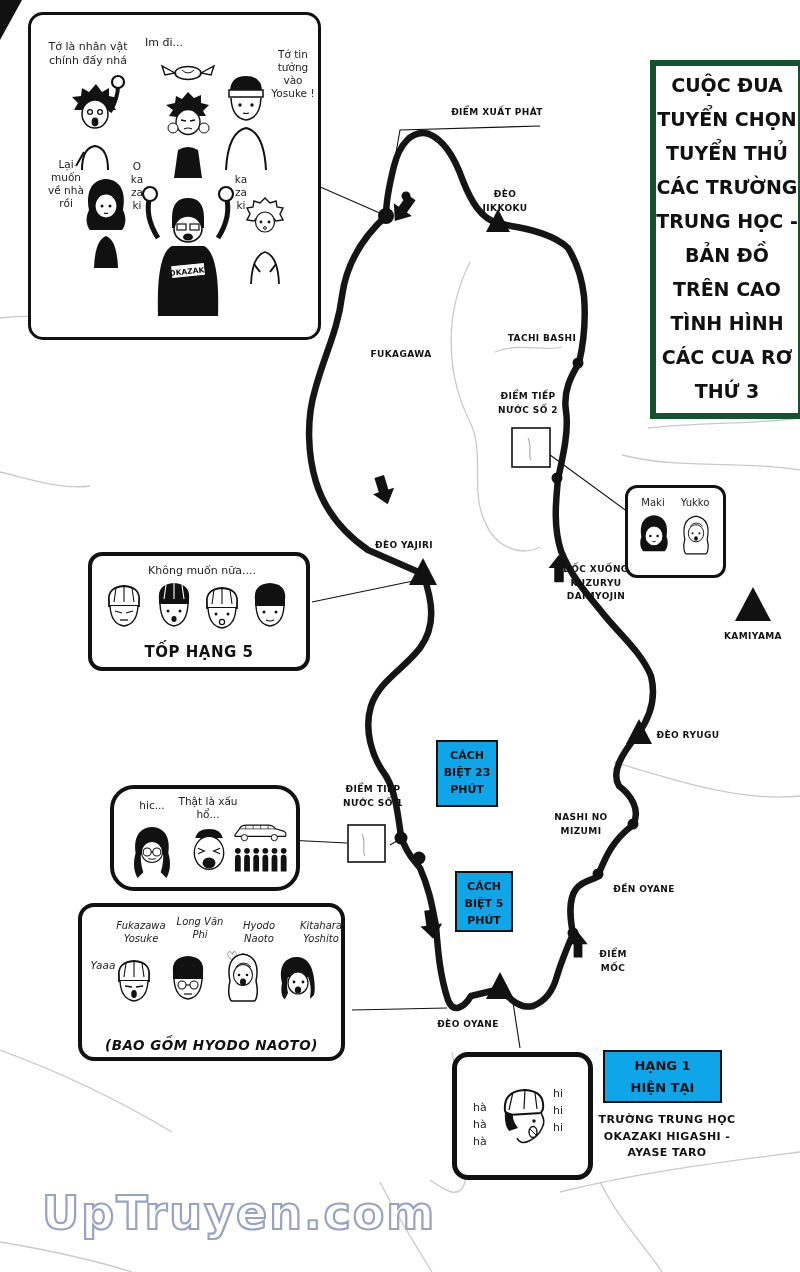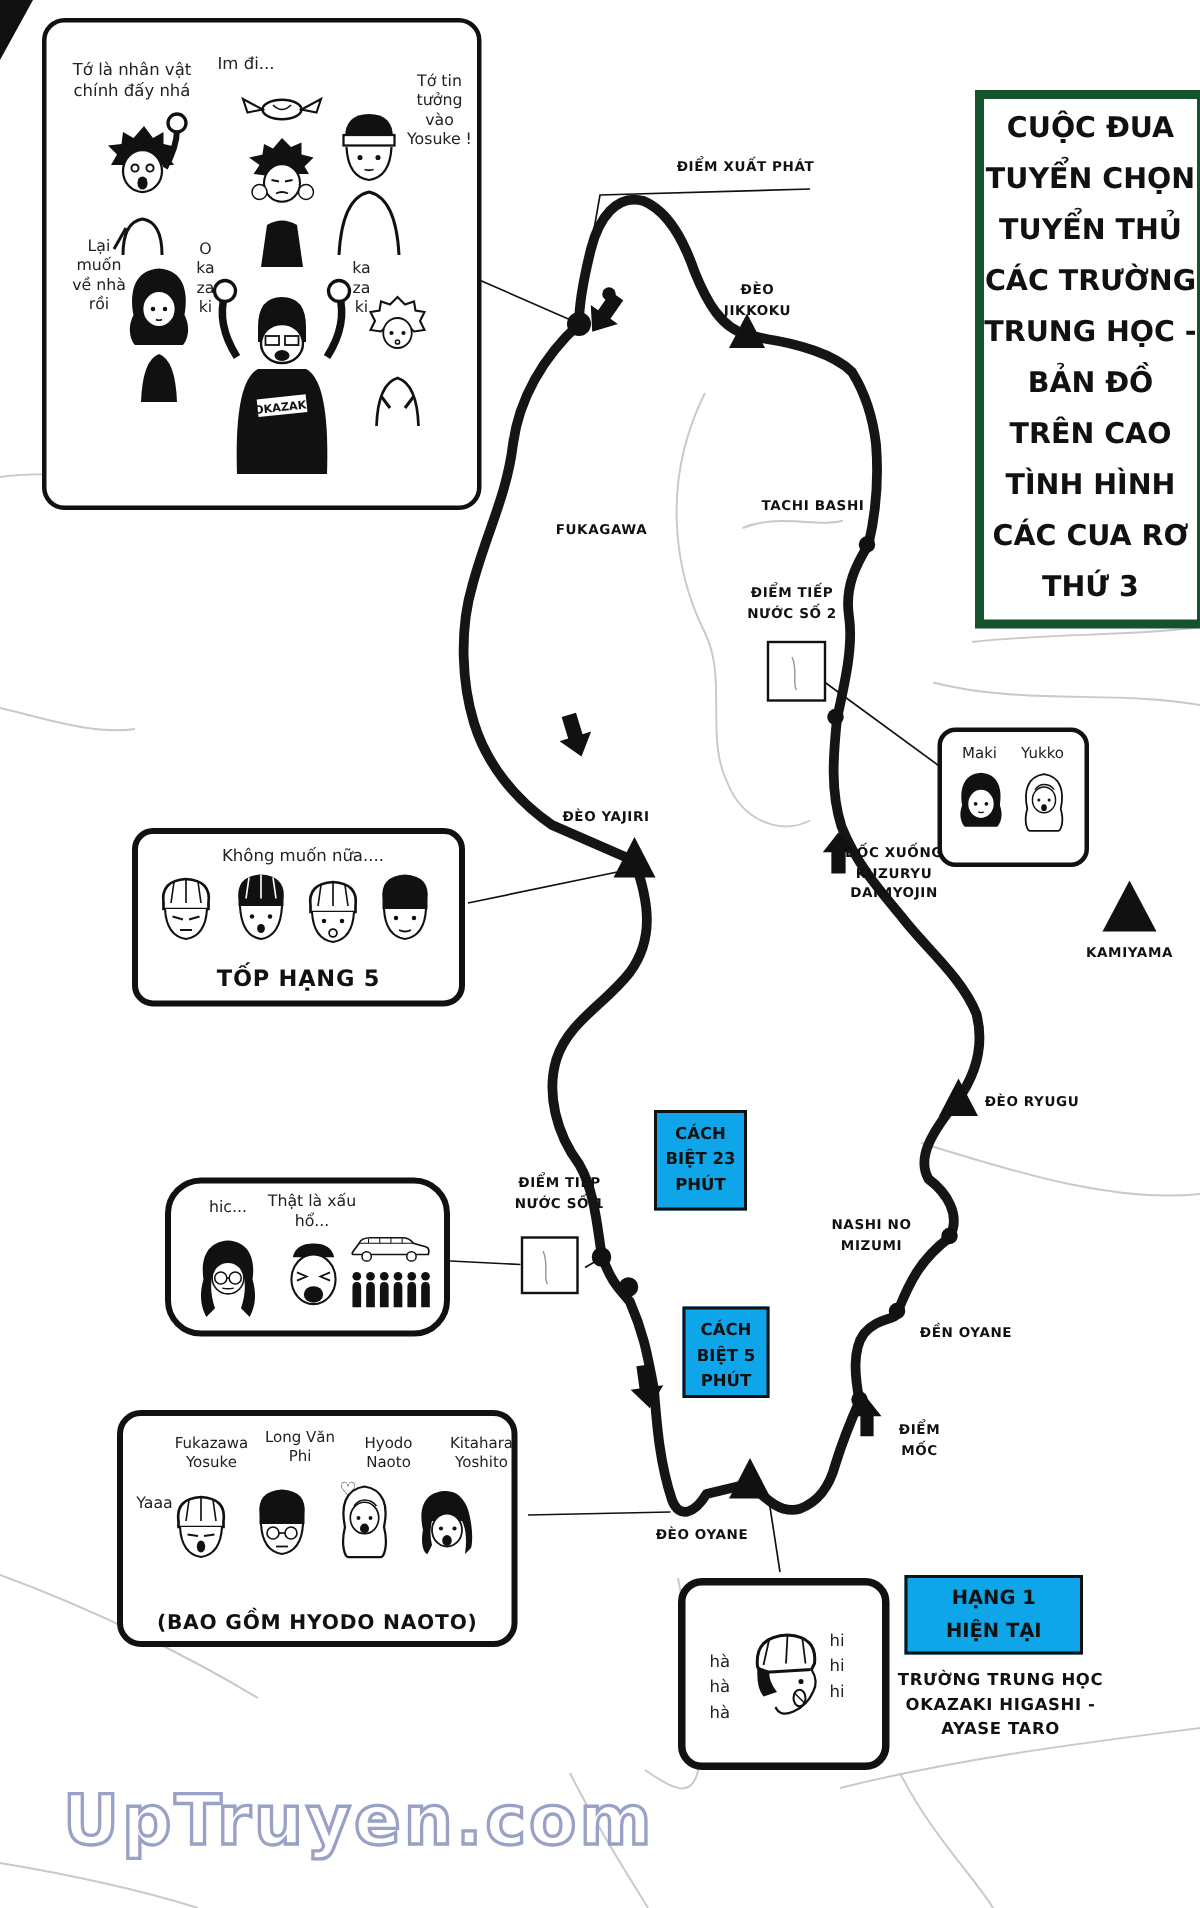--- a/index.html
+++ b/index.html
@@ -331,21 +331,21 @@
             <path d="M2,50 L2,22 Q2,15 8,15 Q14,15 14,22 L14,50 Z"></path>
           </g>
         <g transform="translate(95,0)">
             <circle cx="8" cy="7" r="6"></circle>
             <path d="M2,50 L2,22 Q2,15 8,15 Q14,15 14,22 L14,50 Z"></path>
           </g>
       </g>
     </svg>
   </div>
 
-  <div class="comic-box" style="left:78px;top:940px;width:259px;height:150px;border-radius:16px;">
+  <div class="comic-box" style="left:78px;top:903px;width:259px;height:150px;border-radius:16px;font-style:italic;">
     <div class="rider-name" style="left:28px;top:12px;width:62px;">Fukazawa Yosuke</div>
     <div class="rider-name" style="left:92px;top:8px;width:52px;">Long Văn Phi</div>
     <div class="rider-name" style="left:152px;top:12px;width:50px;">Hyodo Naoto</div>
     <div class="rider-name" style="left:208px;top:12px;width:62px;">Kitahara Yoshito</div>
     <div class="speech sm" style="left:4px;top:52px;width:34px;">Yaaa</div>
     <div class="speech" style="left:142px;top:42px;width:16px;font-size:13px;">♡</div>
     <svg class="abs" style="left:28px;top:44px;" width="212" height="62" viewBox="0 0 212 62">
       <g transform="translate(2,6)">
         <path d="M7,20 Q5,5 22,4 Q39,5 37,20 L37,24 L7,24 Z" fill="#fff" stroke="#111" stroke-width="1.8"></path>
         <path d="M14,6 L12,20 M22,4 L22,20 M30,6 L32,20" stroke="#111" stroke-width="1.1" fill="none"></path>

